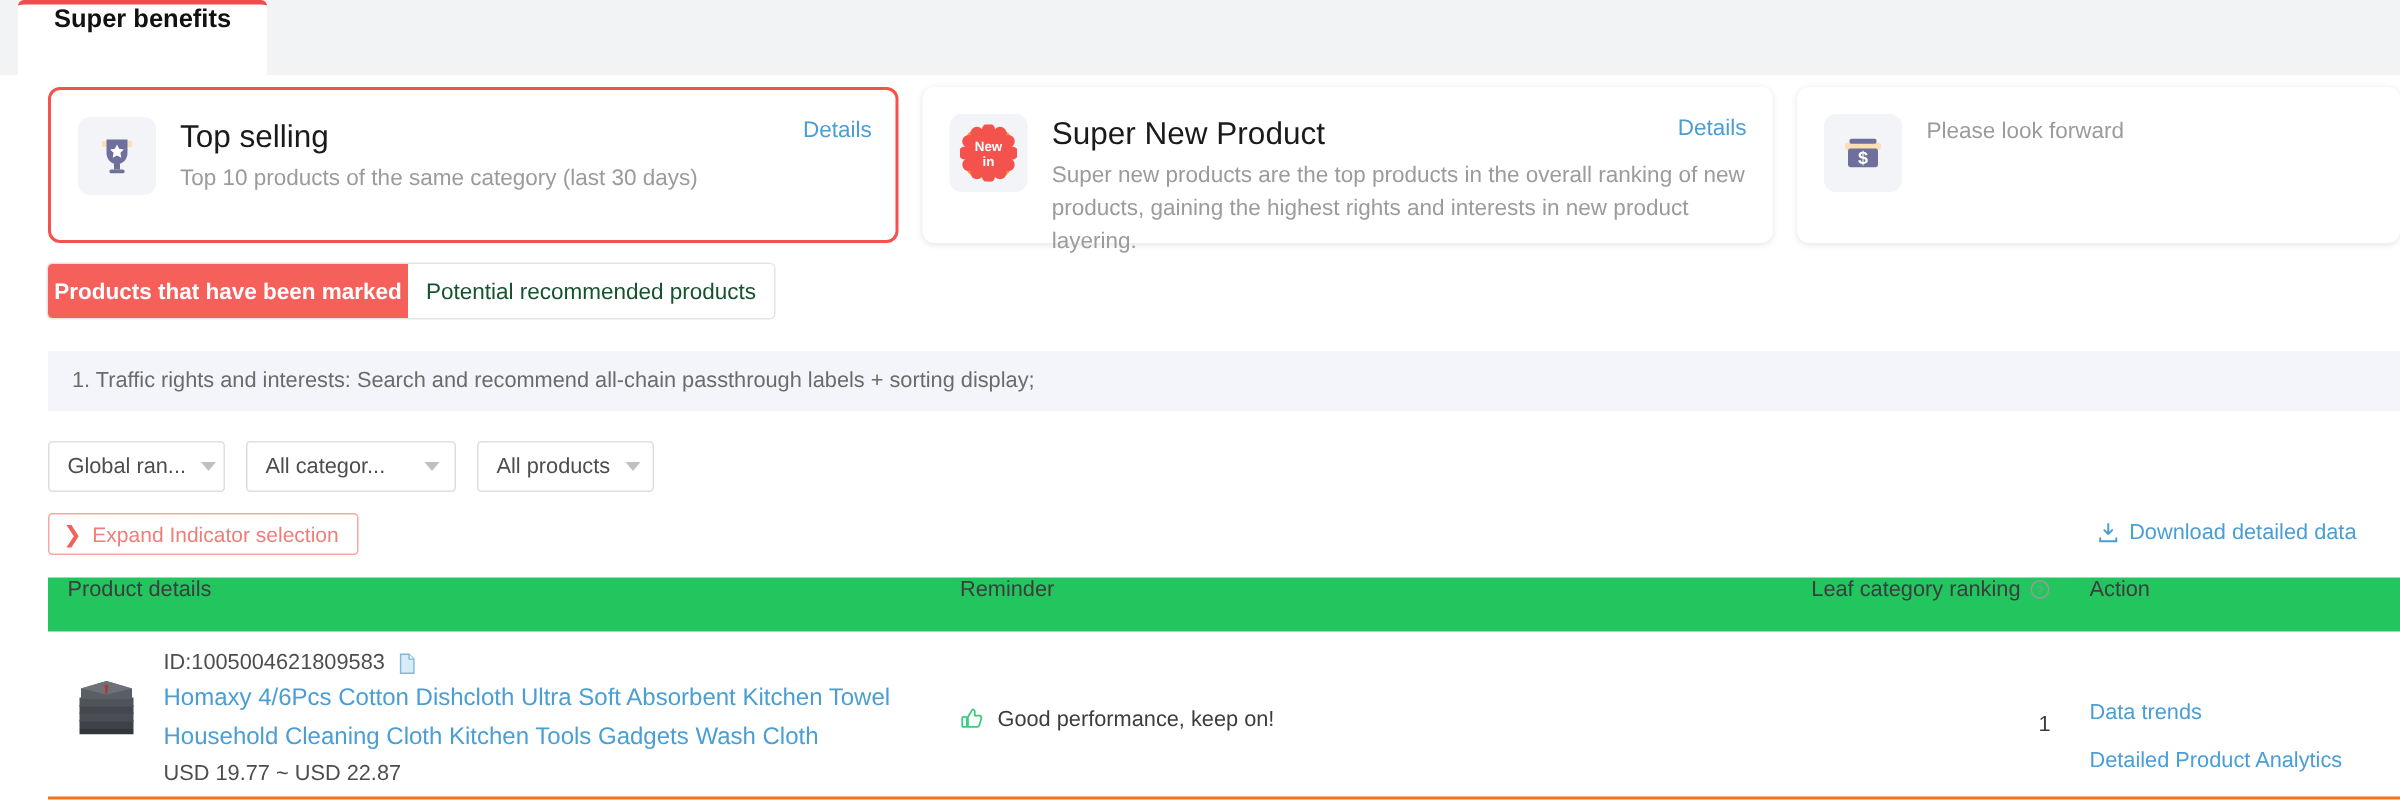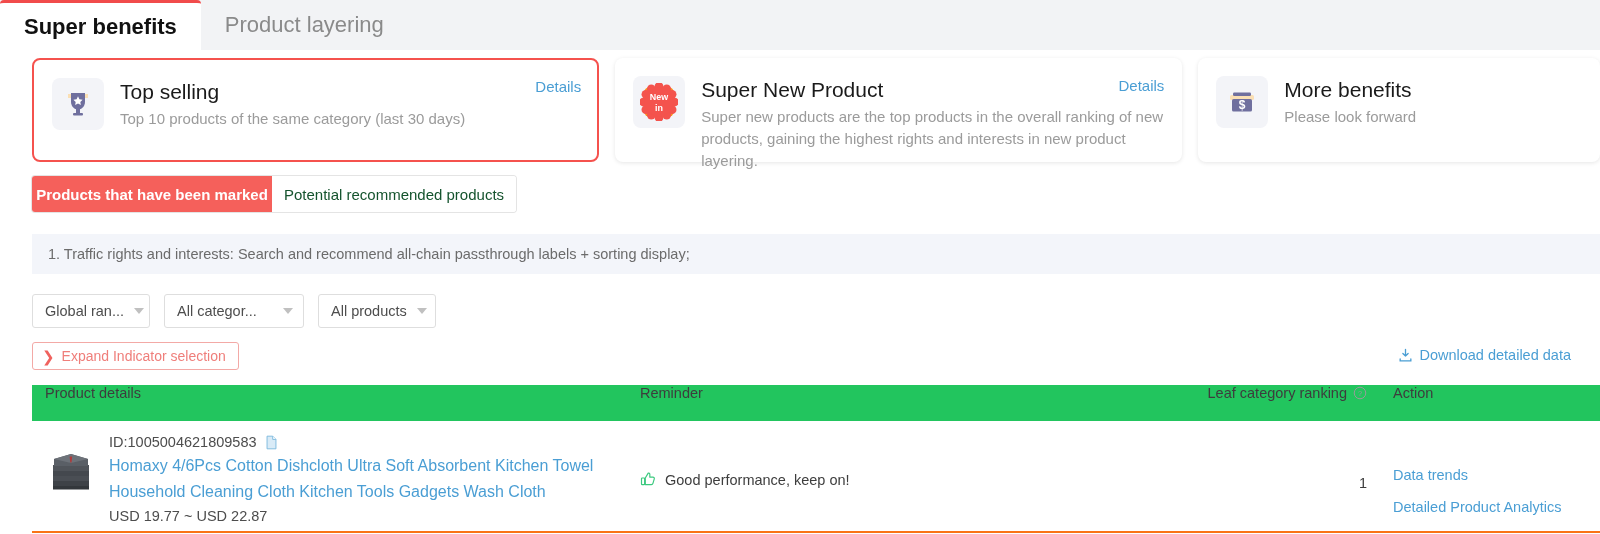--- a/index.html
+++ b/index.html
@@ -15,28 +15,29 @@
 
   
   .tabbar {
     height: 50px;
     background: #f2f3f5;
     display: flex;
     align-items: stretch;
     position: relative;
   }
   .tab {
-    display: flex; align-items: center;
+    display: flex; align-items: flex-start;
     padding: 0 24px;
-    font-size: 22px;
+    font-size: 17px;
     color: #8a8a8a;
     background: #f2f3f5;
     cursor: pointer;
     position: relative;
     border-radius: 4px 4px 0 0;
+    margin-left: 12px;
   }
   .tab.active {
     background: #ffffff;
     color: #111111;
     font-weight: bold;
     border-top: 3px solid #f14b4b;
   }
   .tabbar-filler { flex: 1; background: #f2f3f5; }
 
   
@@ -313,23 +314,20 @@
     margin-bottom: 16px;
     white-space: nowrap;
   }
 </style>
 </head>
 <body>
 
 <div class="tabbar">
   <div class="tab active">
     <span>Super benefits</span>
-  </div>
-  <div class="tab">
-    <span>Product layering</span>
   </div>
   <div class="tabbar-filler"></div>
 </div>
 
 <div class="cards">
 
   <div class="card card-1 highlight">
     <div class="card-icon-wrap">
       <svg width="32" height="32" viewBox="0 0 32 32" aria-hidden="true">
         <path d="M6 6h4v6a6 6 0 0 0 2 4.5V10H6z" fill="#fadfb4"></path>
@@ -389,21 +387,20 @@
   <div class="card card-3">
     <div class="card-icon-wrap">
       <svg width="32" height="32" viewBox="0 0 32 32" aria-hidden="true">
         <rect x="4" y="9" width="24" height="5" rx="1.6" fill="#fadfb4"></rect>
         <rect x="7" y="6.5" width="18" height="3.4" rx="1.2" fill="#6f6f9e"></rect>
         <rect x="6" y="13" width="20" height="12.5" rx="1.6" fill="#6f6f9e"></rect>
         <text x="16" y="23" text-anchor="middle" font-family="Liberation Sans, sans-serif" font-size="12" font-weight="bold" fill="#ffffff">$</text>
       </svg>
     </div>
     <div class="card-body">
-      <div class="card-title">More benefits</div>
       <div class="card-desc">Please look forward</div>
     </div>
   </div>
 </div>
 
 <div class="seg-row">
   <div class="seg">
     <div class="seg-btn active">
       <span>Products that have been marked</span>
     </div>

